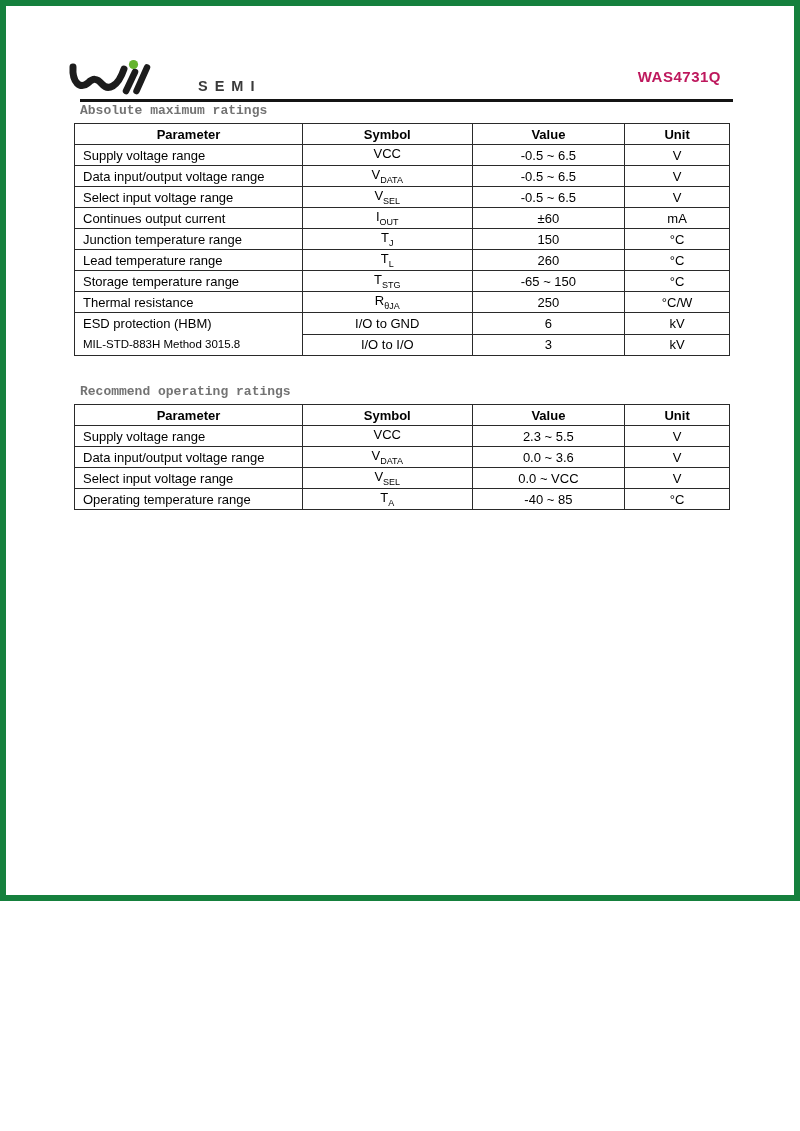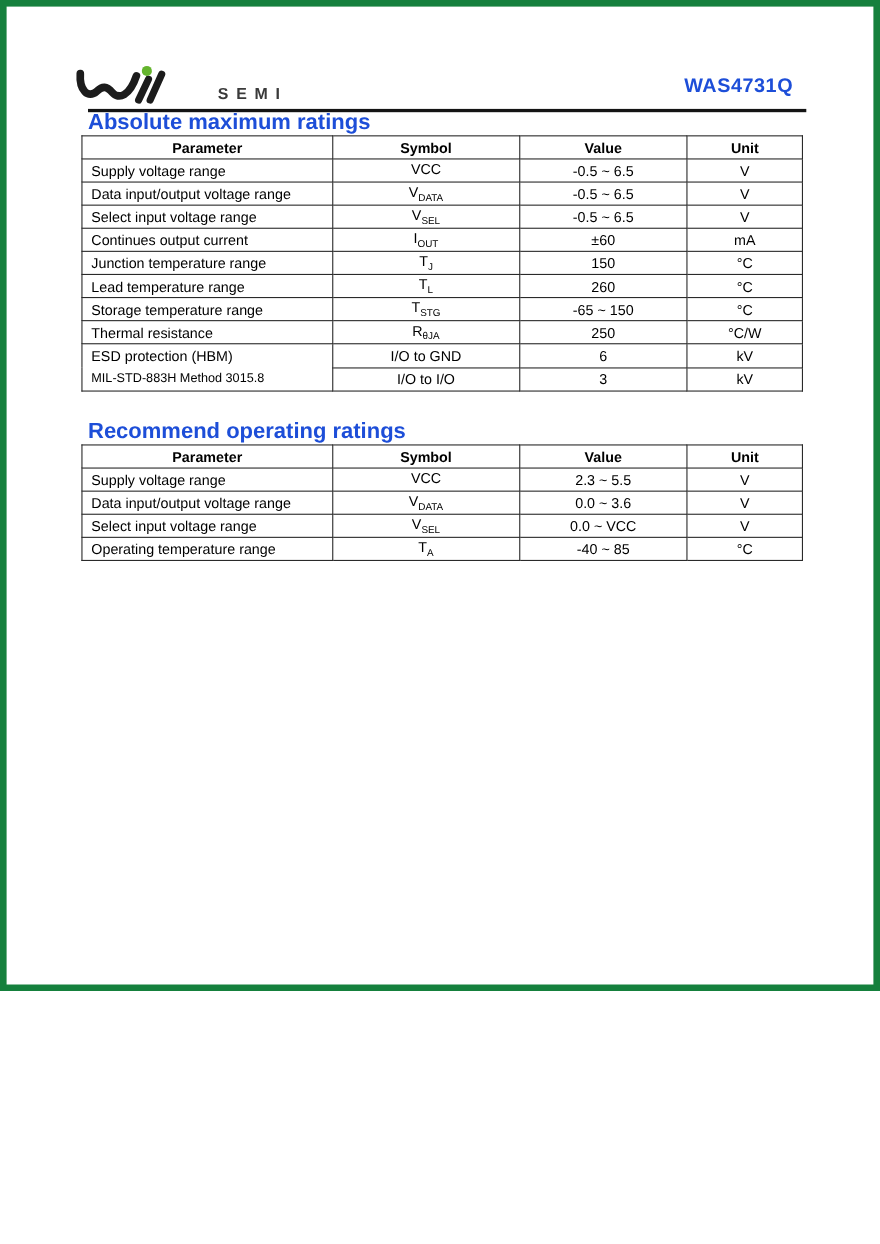--- a/index.html
+++ b/index.html
@@ -12,31 +12,31 @@
 
   
   .brand-row { position:absolute; top:48px; left:62px; height:42px; display:flex; align-items:flex-end; }
   .logo-svg { display:block; }
   .semi-text {
     font-size:14.5px; font-weight:700; letter-spacing:7px; color:#3a3a3a;
     margin-left:24px; margin-bottom:2px;
   }
   .part-number {
     position:absolute; top:62px; right:73px;
-    font-size:18px; font-weight:bold; letter-spacing:0.5px; color:#1d4ed8;
+    font-size:15px; font-weight:bold; letter-spacing:0.5px; color:#be185d;
   }
   .rule { position:absolute; left:74px; width:653px; height:3px; background:#141414; }
   .rule-top { top:93px; }
   .rule-bottom { top:1042px; }
 
   
   .section { position:absolute; left:68px; width:656px; }
   .sec-amr { top:96px; }
   .sec-ror { top:377px; }
-  .section h2 { font-size:20px; font-weight:bold; color:#1d4ed8; margin:0 0 3px 6px; line-height:18px; }
+  .section h2 { font-size:13px; font-weight:bold; color:#737373; margin:0 0 3px 6px; line-height:18px;font-family:Liberation Mono, monospace; }
 
   
   table { border-collapse:collapse; width:100%; table-layout:fixed; font-size:13px;border-radius:19px; }
   col.c-param  { width:34.8%; }
   col.c-symbol { width:25.9%; }
   col.c-value  { width:23.3%; }
   col.c-unit   { width:16.0%; }
   th, td { border:1px solid #2a2a2a; height:21px; padding:0 2px; vertical-align:middle; }
   th { font-weight:bold; text-align:center; font-size:13px; }
   td.param { text-align:left; padding-left:8px; }

